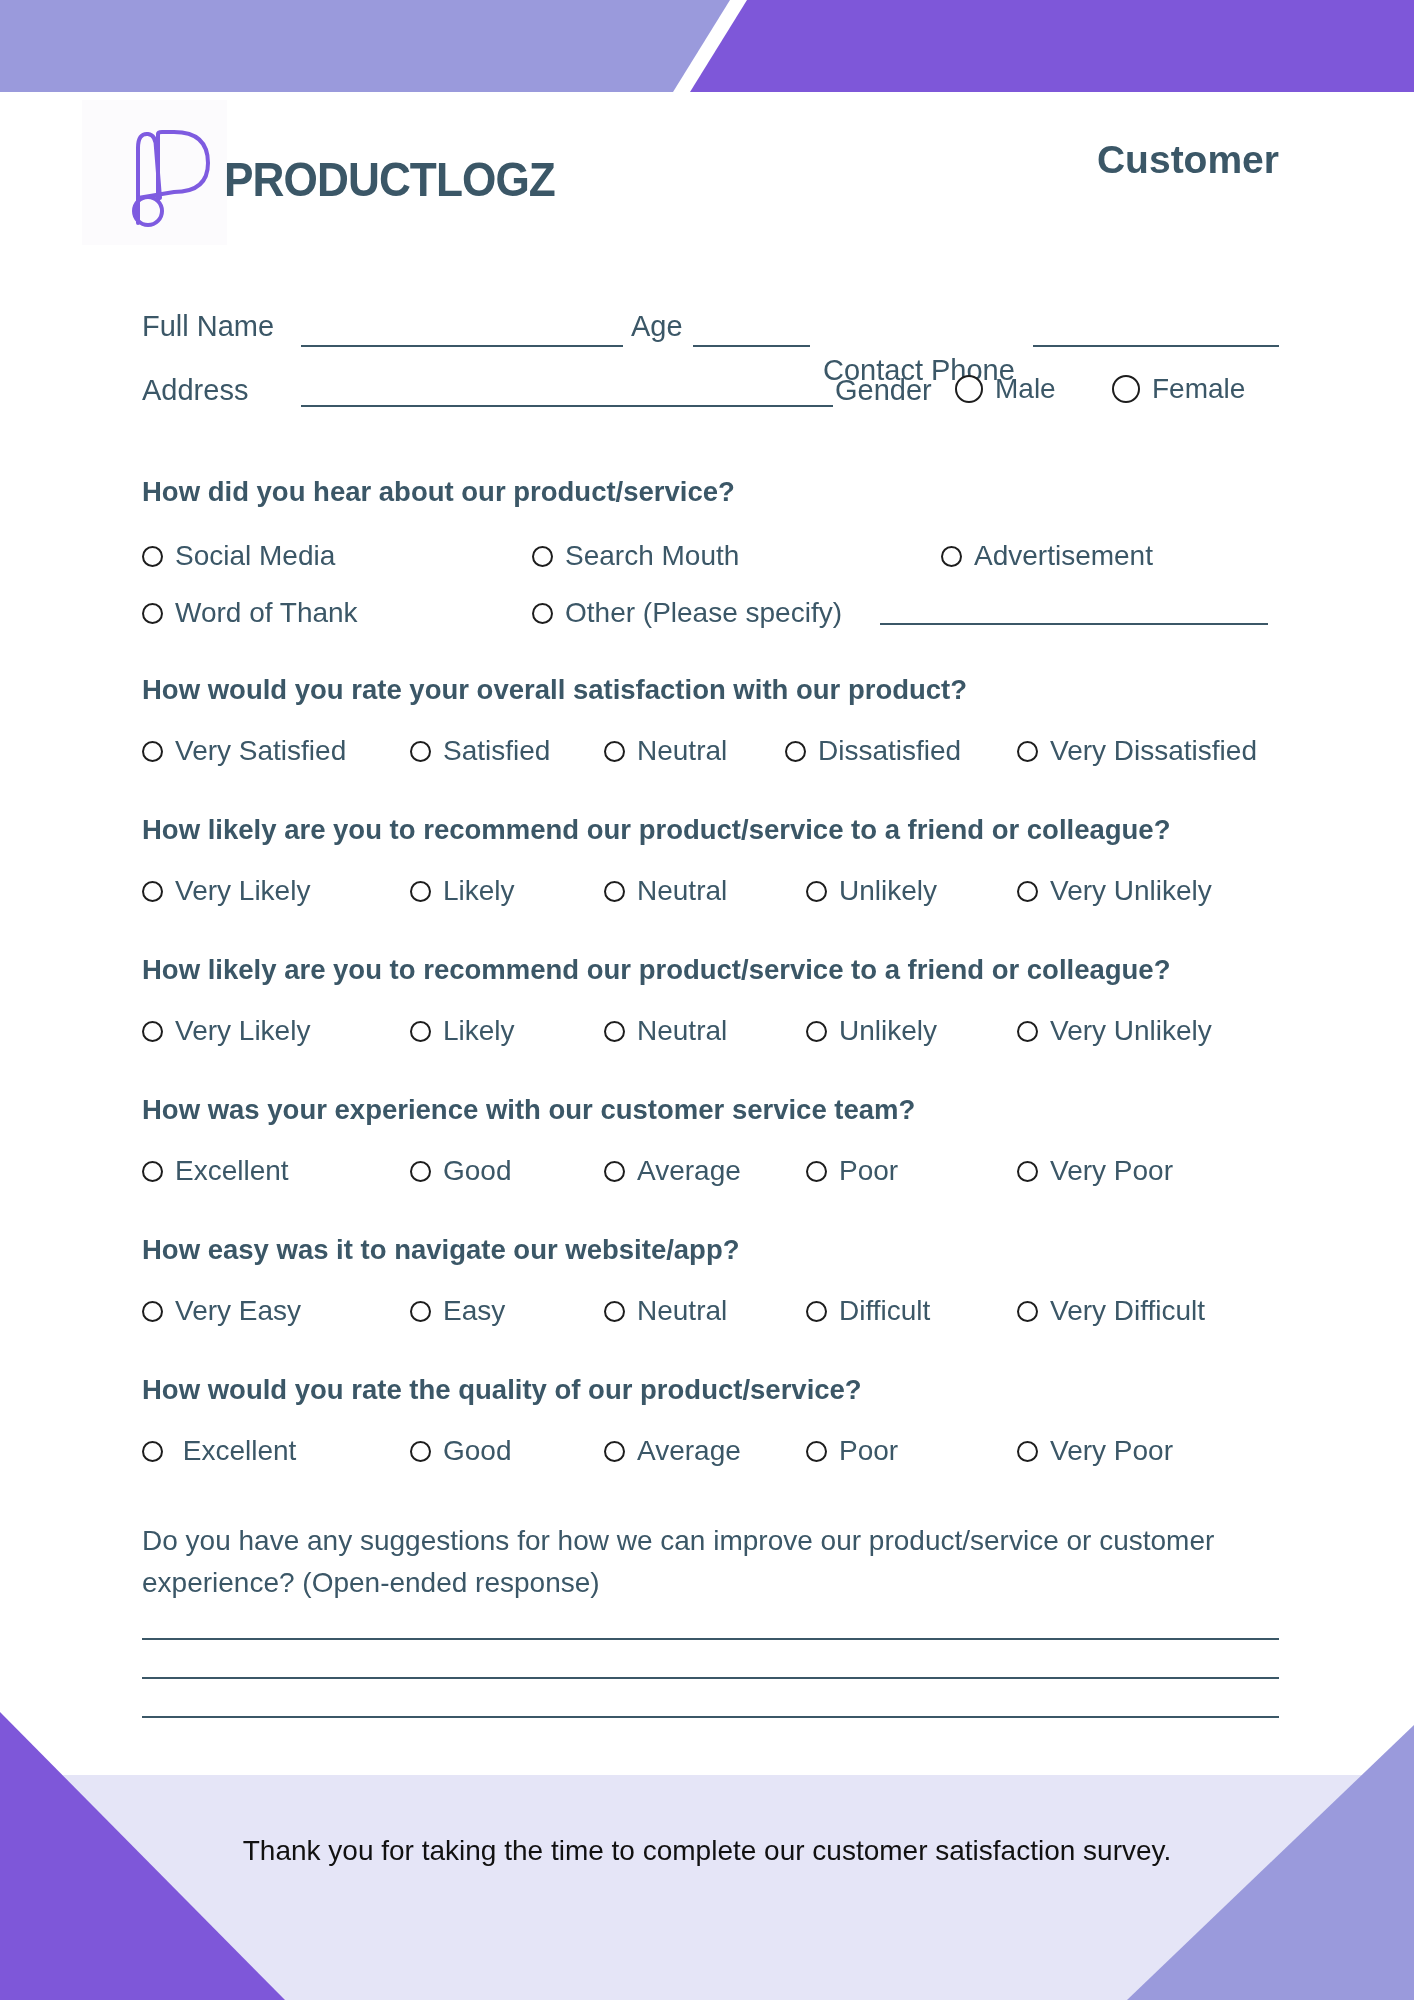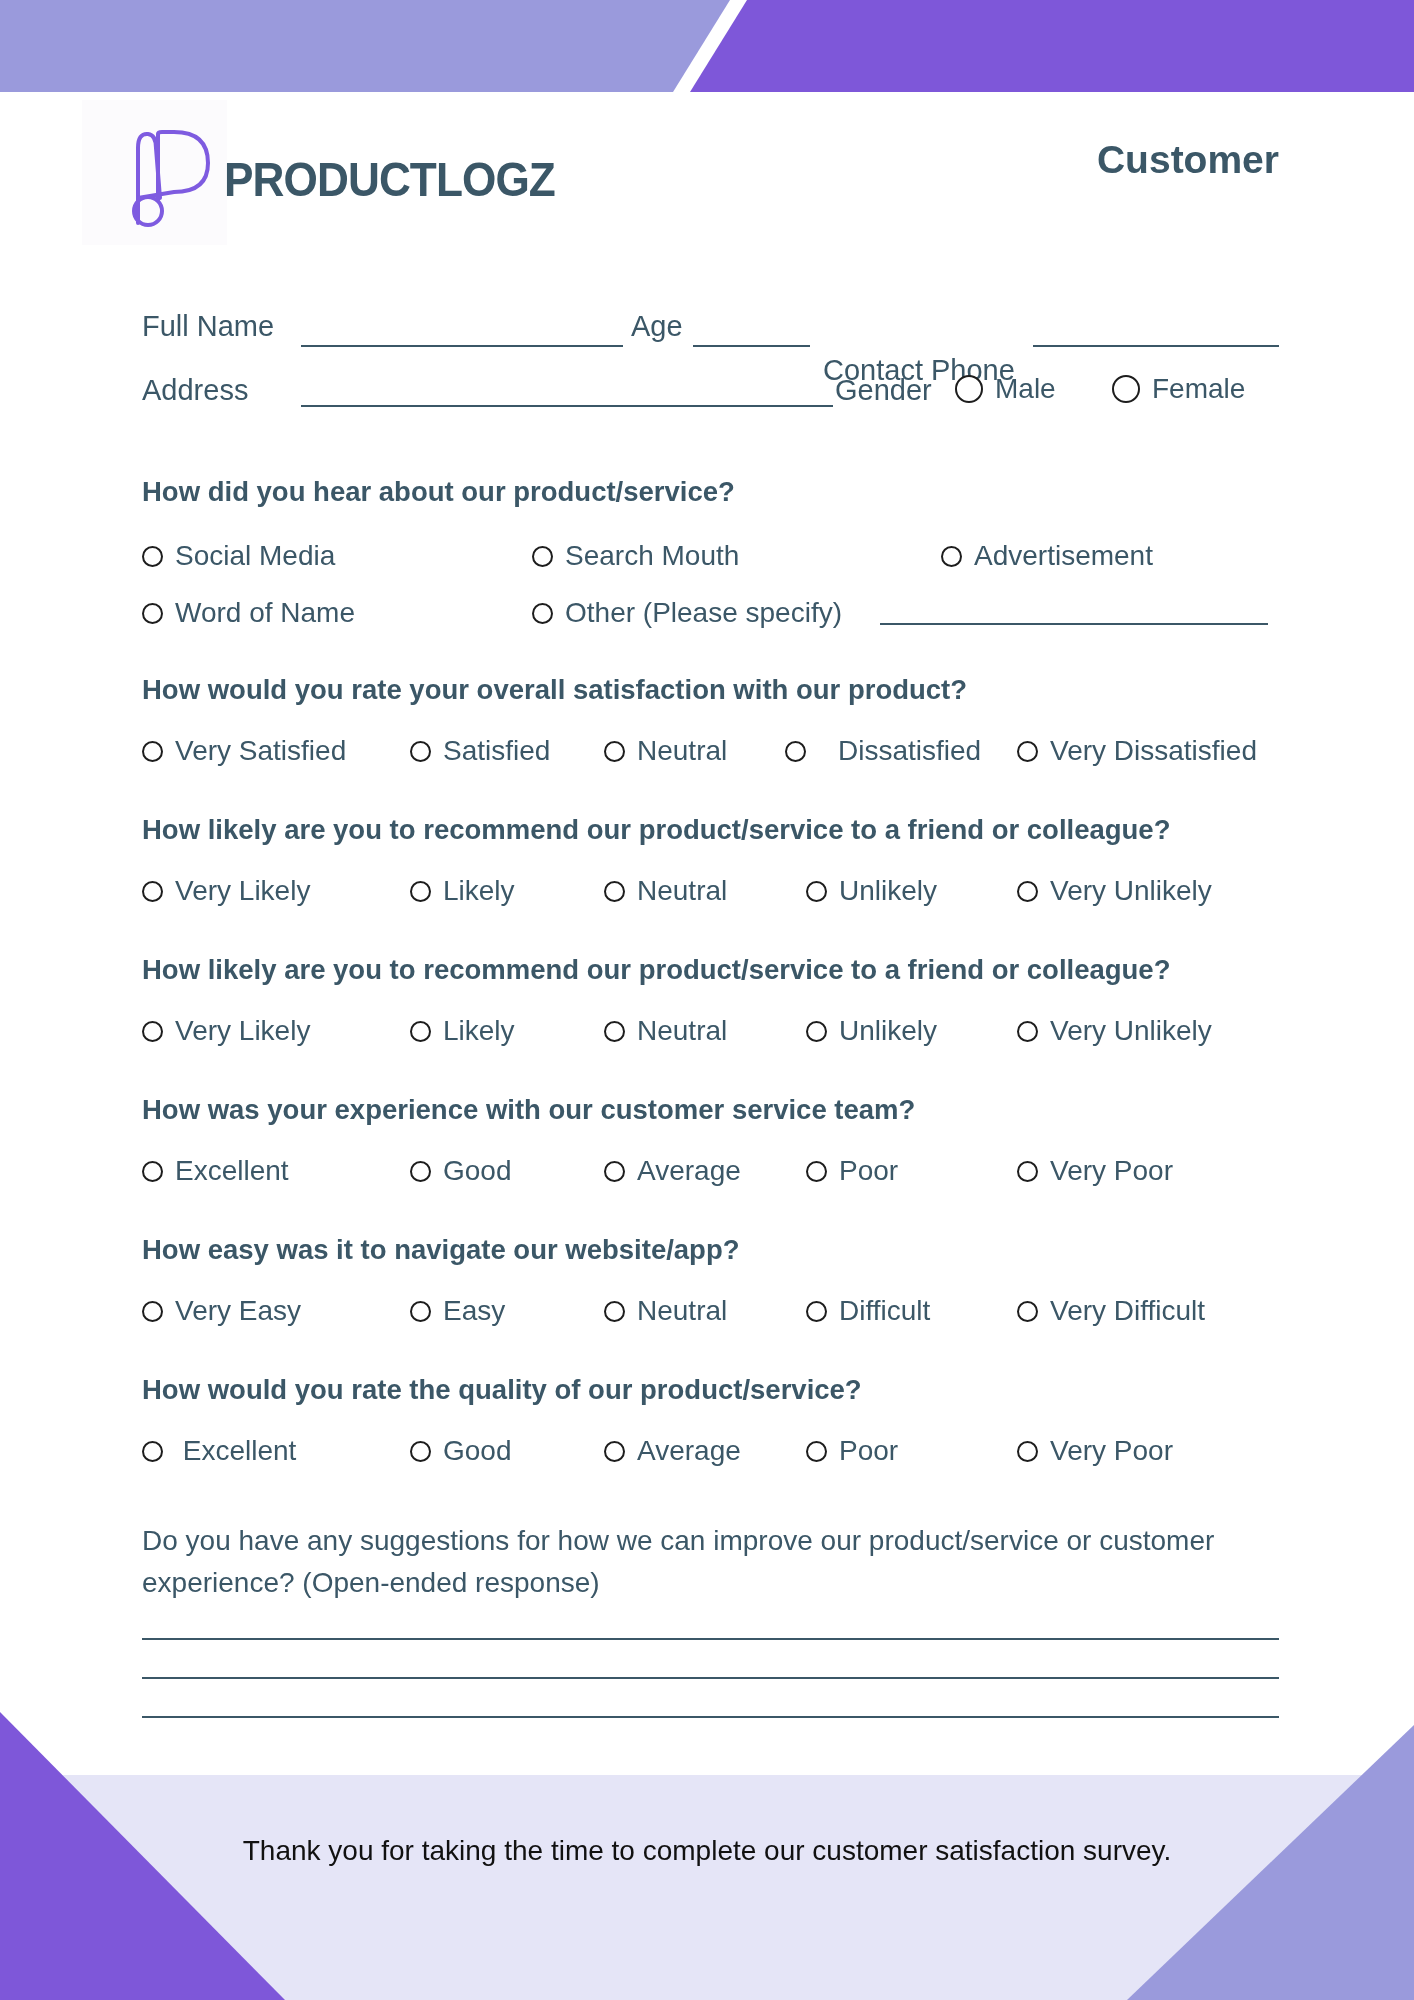--- a/index.html
+++ b/index.html
@@ -101,42 +101,42 @@
 <div class="abs opt" style="left:532px; top:540px;">
   <span class="radio"></span>
   <span class="opt-label">Search Mouth</span>
 </div>
 <div class="abs opt" style="left:941px; top:540px;">
   <span class="radio"></span>
   <span class="opt-label">Advertisement</span>
 </div>
 <div class="abs opt" style="left:142px; top:597px;">
   <span class="radio"></span>
-  <span class="opt-label">Word of Name</span>
+  <span class="opt-label">Word of Thank</span>
 </div>
 <div class="abs opt" style="left:532px; top:597px;">
   <span class="radio"></span>
   <span class="opt-label">Other (Please specify)</span>
 </div>
 <div class="abs line" style="left:880px; top:623px; width:388px;"></div>
 
 <div class="abs q-title" style="left:142px; top:674px;">How would you rate your overall satisfaction with our product?</div>
 <div class="abs opt" style="left:142px; top:735px;">
   <span class="radio"></span>
   <span class="opt-label">Very Satisfied</span>
 </div>
 <div class="abs opt" style="left:410px; top:735px;">
   <span class="radio"></span>
   <span class="opt-label">Satisfied</span>
 </div>
 <div class="abs opt" style="left:604px; top:735px;">
   <span class="radio"></span>
   <span class="opt-label">Neutral</span>
 </div>
-<div class="abs opt" style="left:785px; top:735px;gap:20px;">
+<div class="abs opt" style="left:785px; top:735px;">
   <span class="radio"></span>
   <span class="opt-label">Dissatisfied</span>
 </div>
 <div class="abs opt" style="left:1017px; top:735px;">
   <span class="radio"></span>
   <span class="opt-label">Very Dissatisfied</span>
 </div>
 
 <div class="abs q-title" style="left:142px; top:814px;">How likely are you to recommend our product/service to a friend or colleague?</div>
 <div class="abs opt" style="left:142px; top:875px;">

